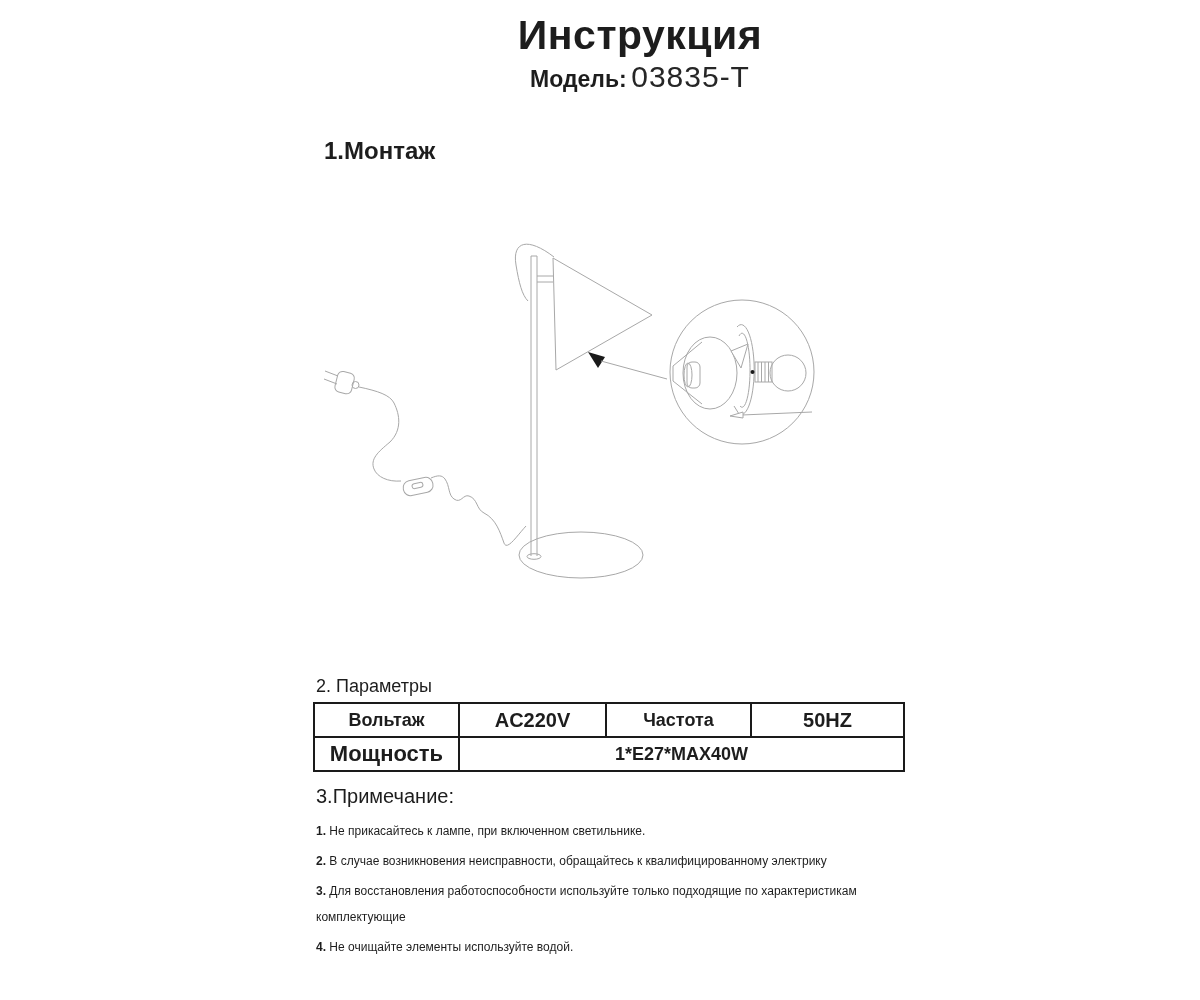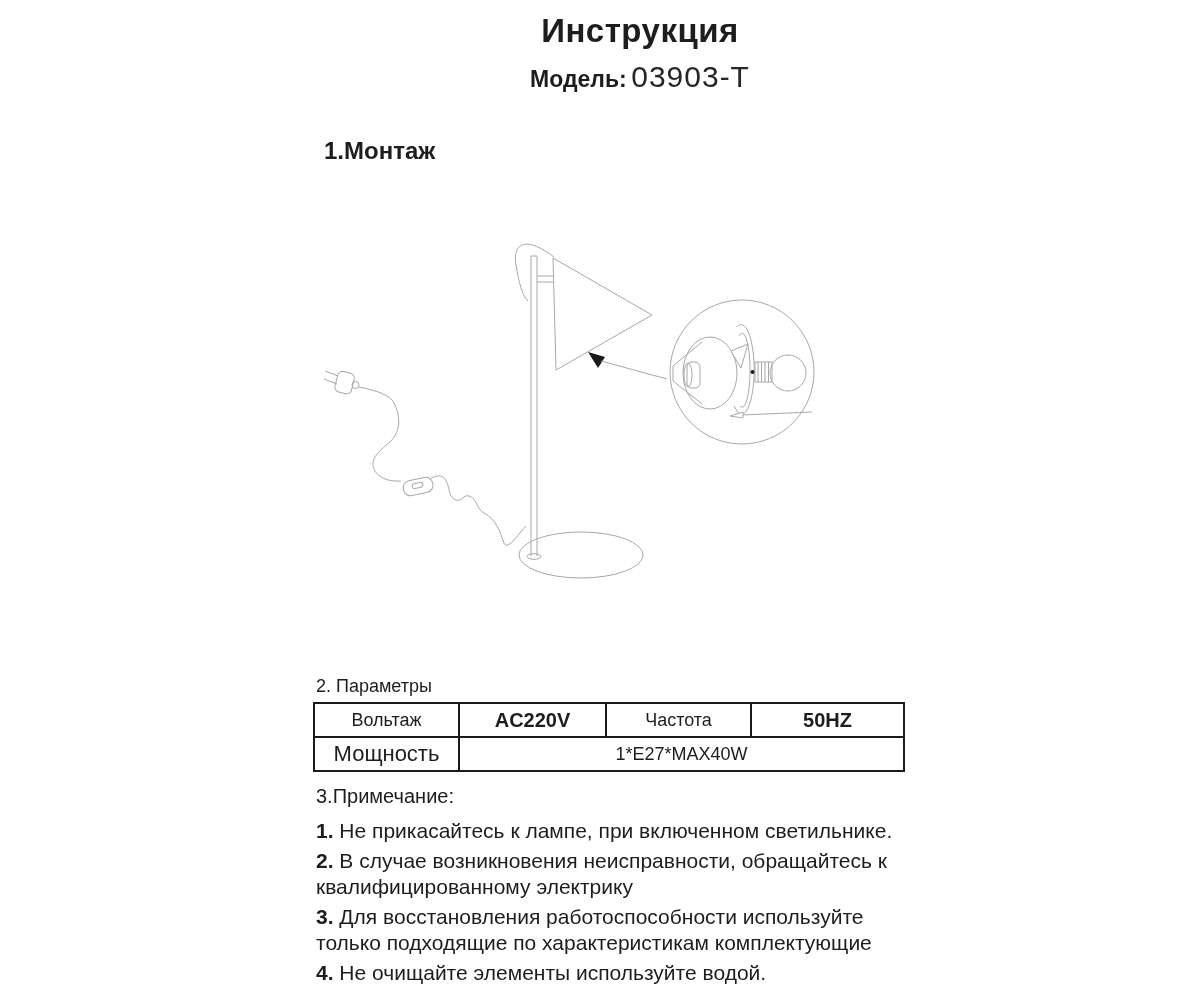--- a/index.html
+++ b/index.html
@@ -4,59 +4,59 @@
 <style>
   html,body{margin:0;padding:0;}
   body{
     width:1200px;height:1000px;background:#ffffff;position:relative;
     font-family:"Liberation Sans", sans-serif;color:#1d1d1d;overflow:hidden;
   }
   .abs{position:absolute;}
   
   .title{
     left:340px;top:12px;width:600px;text-align:center;
-    font-size:33px;font-weight:bold;letter-spacing:0.5px;
+    font-size:41px;font-weight:bold;letter-spacing:0.5px;
   }
   .subtitle{
     left:340px;top:60px;width:600px;text-align:center;white-space:nowrap;
   }
   .subtitle .model-label{font-size:23px;font-weight:bold;}
   .subtitle .model-value{font-size:30px;font-weight:normal;letter-spacing:1px;color:#262626;}
   
   .h-montage{left:324px;top:137px;font-size:24px;font-weight:bold;}
   .h-params{left:316px;top:676px;font-size:18px;font-weight:normal;}
   .h-notes{left:316px;top:785px;font-size:20px;font-weight:normal;}
   
   .drawing{left:310px;top:235px;width:520px;height:360px;}
   .drawing svg{display:block;}
   
   table.params{
     left:313px;top:702px;border-collapse:collapse;table-layout:fixed;
     width:590px;position:absolute;
   }
   table.params td{
     border:2px solid #1a1a1a;text-align:center;vertical-align:middle;
-    height:32px;padding:0;overflow:hidden;
+    height:32px;padding:0;overflow:hidden;font-weight:bold;
   }
   td.cell-reg{font-size:18px;font-weight:normal;}
   td.cell-bold{font-size:20px;font-weight:bold;}
   td.cell-big{font-size:22px;font-weight:normal;}
   td.cell-span{font-size:18px;font-weight:normal;}
   
   .notes{left:316px;top:818px;width:600px;}
-  .notes p{margin:0 0 4px 0;font-size:21px;line-height:26px;}
+  .notes p{margin:0 0 4px 0;font-size:12px;line-height:26px;}
   .notes b{font-weight:bold;}
 </style>
 </head>
 <body>
 
 <div class="abs title">Инструкция</div>
 <div class="abs subtitle">
   <span class="model-label">Модель:</span>
-  <span class="model-value">03903-T</span>
+  <span class="model-value">03835-T</span>
 </div>
 
 <div class="abs h-montage">1.Монтаж</div>
 
 <div class="abs drawing">
   <svg width="520" height="360" viewBox="0 0 520 360" fill="none" stroke="#a8a8a8" stroke-width="1">
 
     <g>
       <ellipse cx="271" cy="320" rx="62" ry="23"></ellipse>
       <ellipse cx="224" cy="321.5" rx="7" ry="2.8"></ellipse>

